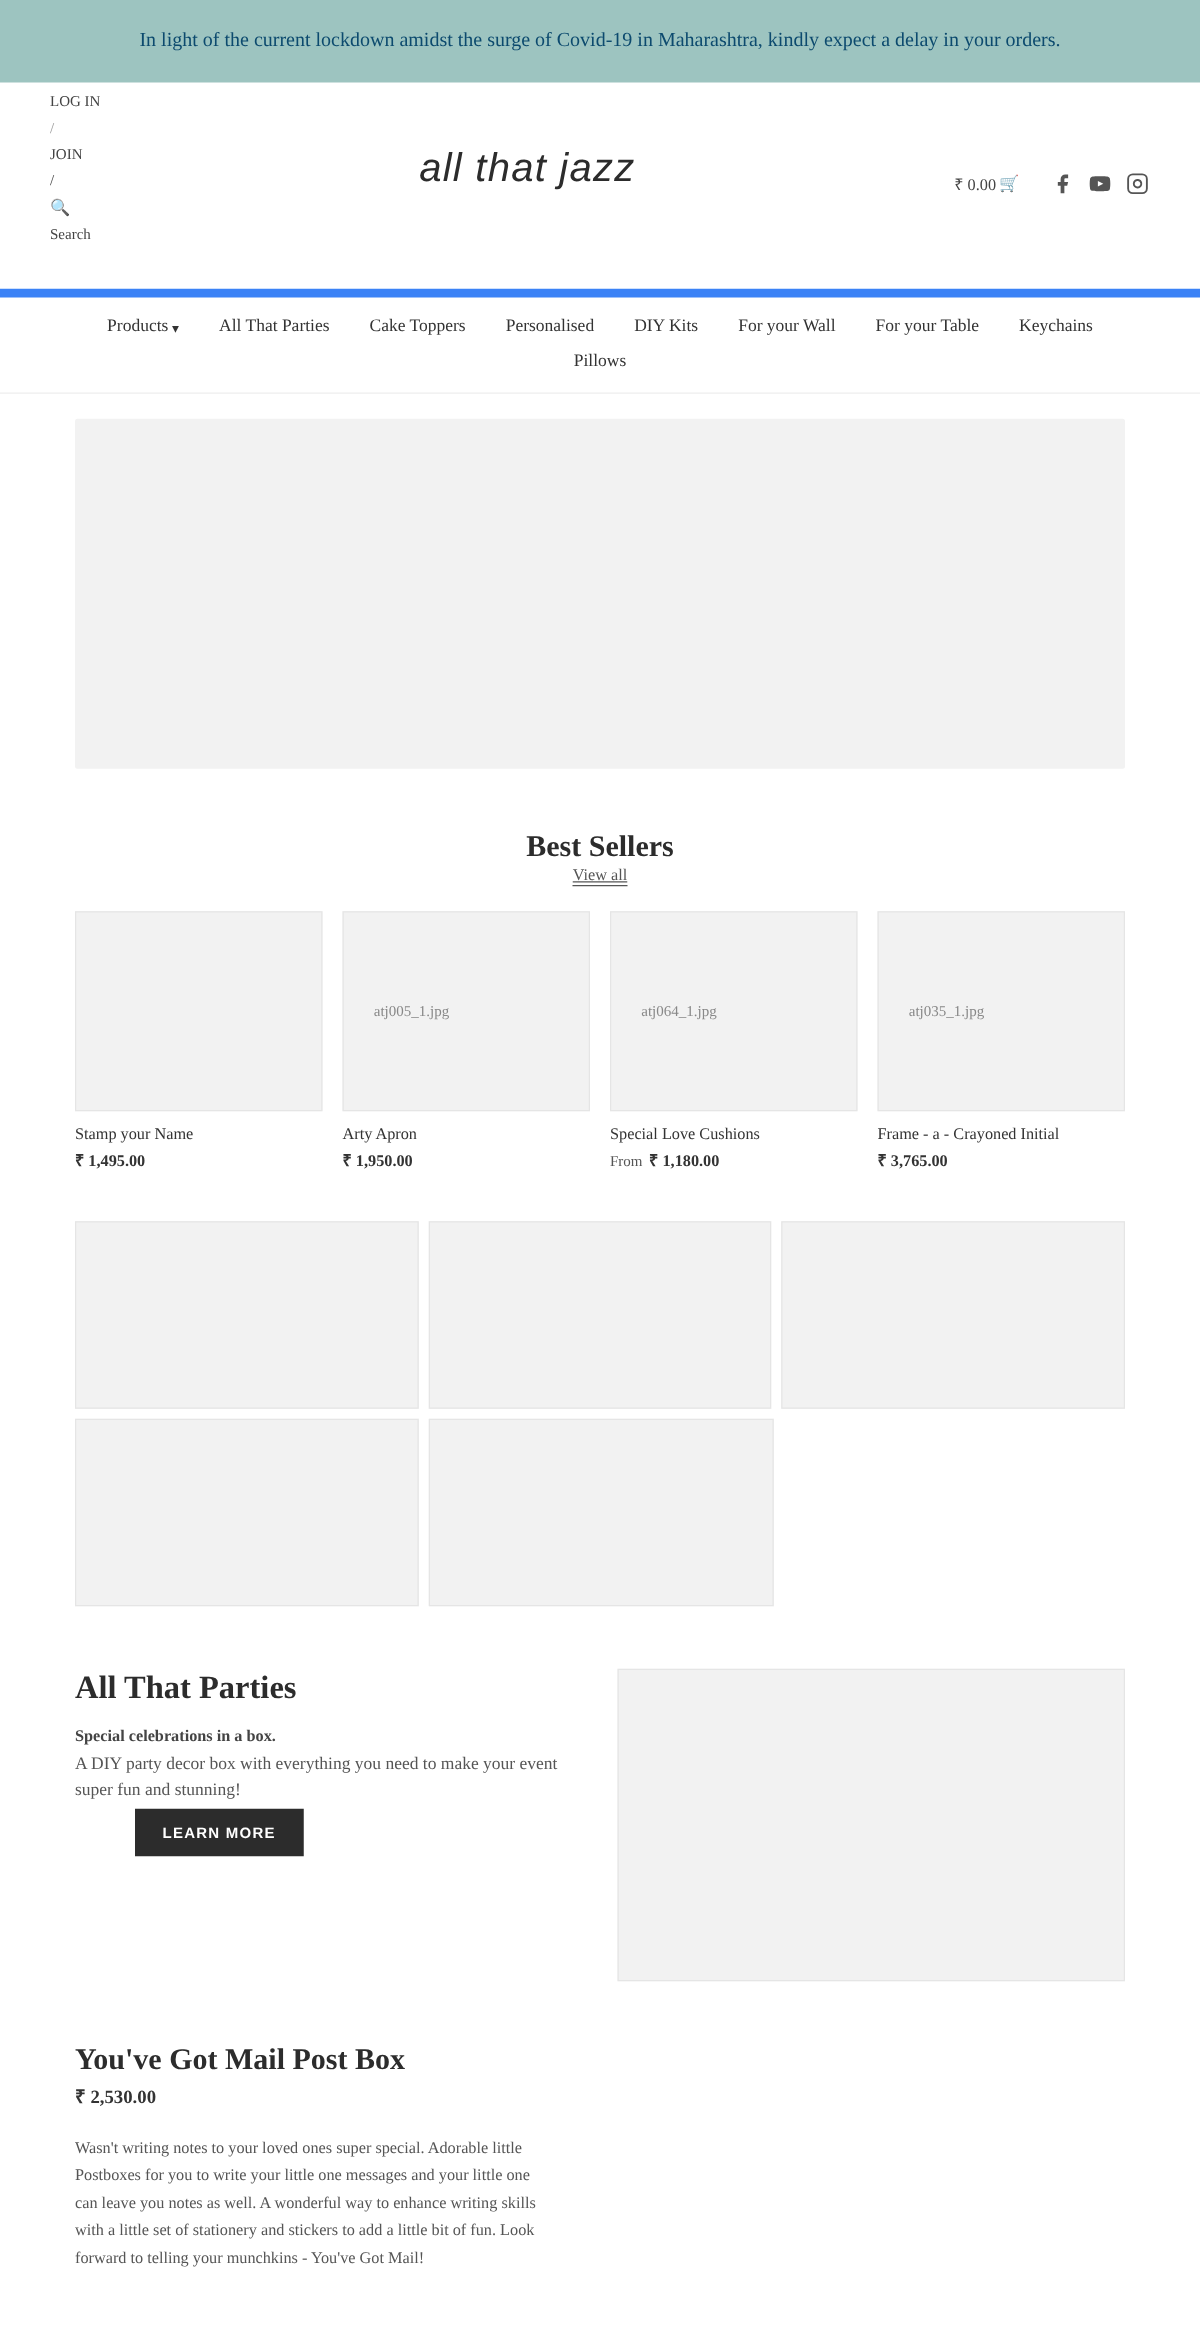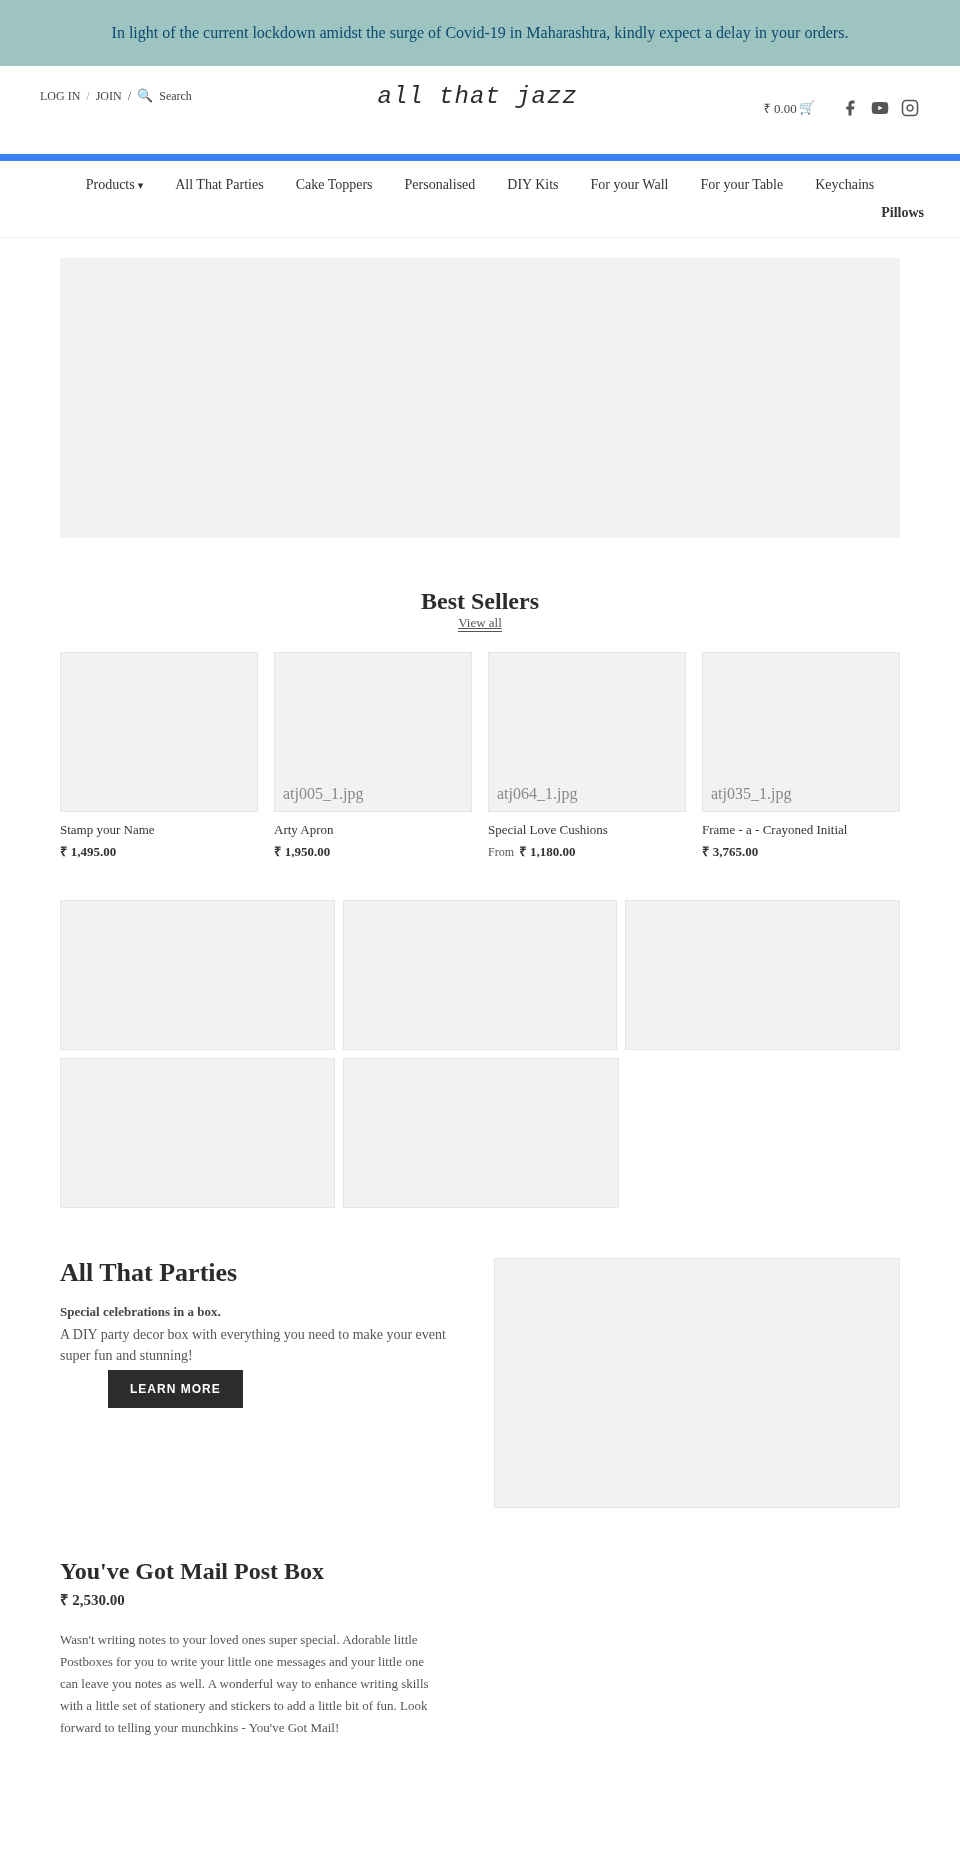--- a/index.html
+++ b/index.html
@@ -17,35 +17,35 @@
     
     .header {
       display: flex;
       align-items: center;
       justify-content: space-between;
       padding: 8px 40px;
       border-bottom: none;
     }
     .header-left {
       display: flex;
-      align-items: center;
       gap: 6px;
       font-size: 12px;
       color: #444;
+      flex-direction: column;
     }
     .header-left a {
       text-decoration: none;
       color: #444;
     }
     .header-divider { color: #999; }
     .search-icon-text { font-size: 13px; cursor: pointer; }
     .header-center {
       text-align: center;
-      font-family: Liberation Mono, monospace;
-      font-size: 24px;
+      font-family: Liberation Sans, sans-serif;
+      font-size: 32px;
       font-style: italic;
       color: #2c2c2c;
       font-weight: normal;
       letter-spacing: 1px;
     }
     .header-right {
       display: flex;
       align-items: center;
       gap: 24px;
       margin-top: 24px;
@@ -99,22 +99,21 @@
       align-items: center;
       gap: 3px;
     }
     nav .nav-item.has-dropdown::after {
       content: '▾';
       font-size: 11px;
     }
     nav .nav-row-2 {
       width: 100%;
       display: flex;
-      justify-content: flex-end;
-      font-weight: bold;
+      justify-content: center;
     }
 
     
     .hero-banner {
       margin: 20px 60px;
       background: #f2f2f2;
       height: 280px;
       border-radius: 2px;
     }
 
@@ -155,23 +154,23 @@
     .product-image {
       background: #f2f2f2;
       width: 100%;
       height: 160px;
       border: 1px solid #e5e5e5;
       margin-bottom: 10px;
     }
     .product-image.has-label {
       position: relative;
       display: flex;
-      align-items: flex-end;
-      padding: 8px;
-      font-size: 16px;
+      align-items: center;
+      padding: 24px;
+      font-size: 12px;
       color: #888;
     }
     .product-name {
       font-size: 13px;
       color: #333;
       margin-bottom: 4px;
     }
     .product-price {
       font-size: 13px;
       color: #333;

